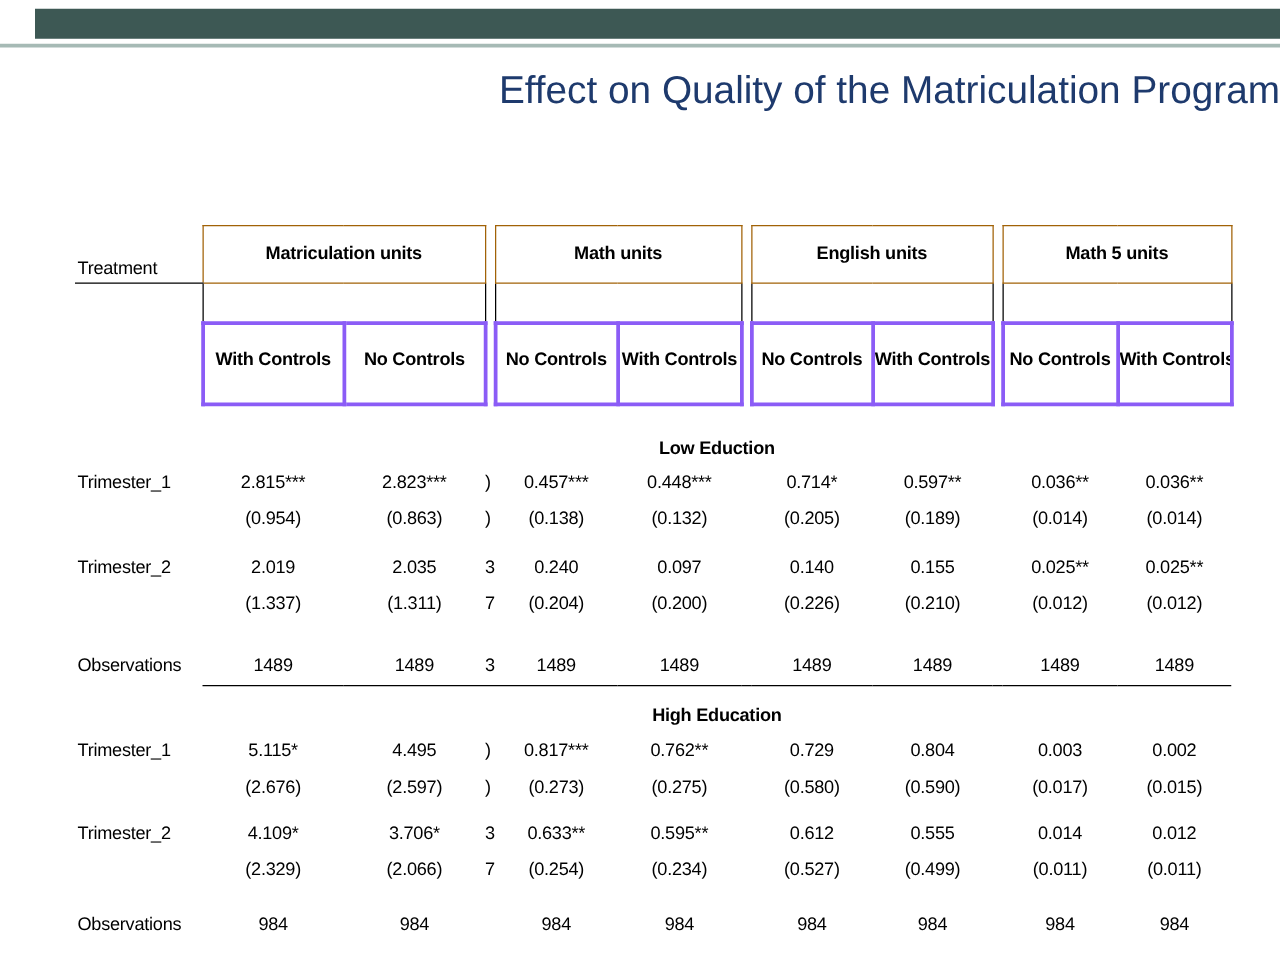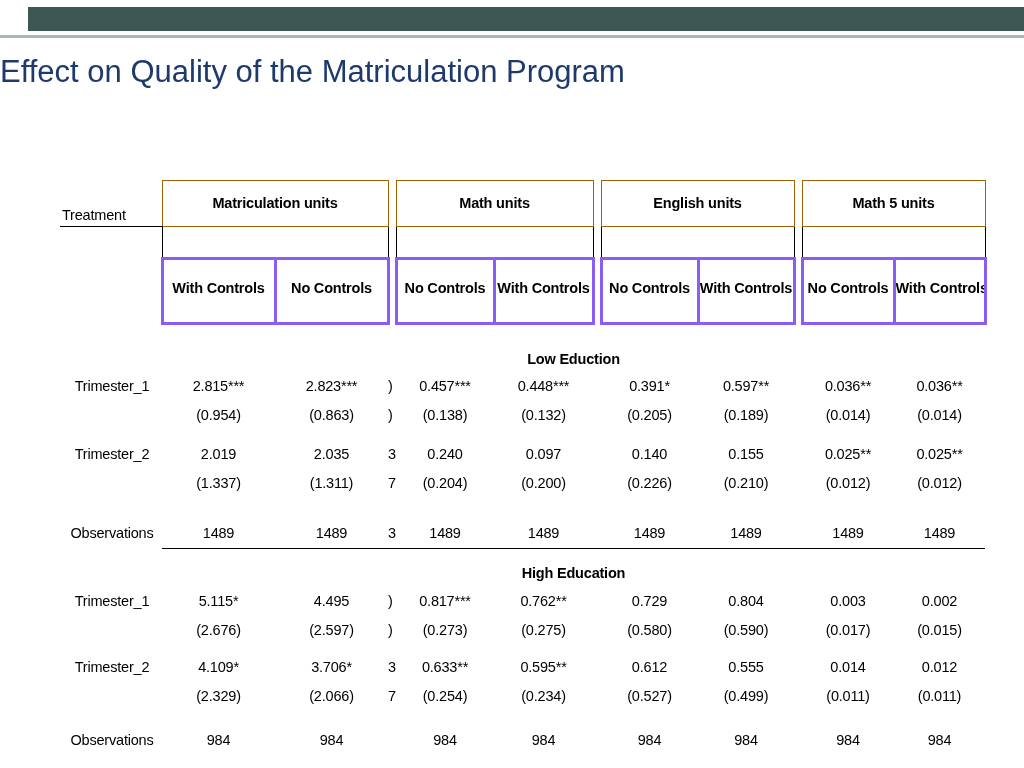--- a/index.html
+++ b/index.html
@@ -1,33 +1,33 @@
 <!DOCTYPE html>
 <html><head>
 <meta charset="utf-8">
 <style>
   html,body{margin:0;padding:0;background:#ffffff;}
   .slide{position:relative;width:1024px;height:768px;background:#ffffff;overflow:hidden;
          font-family:"Liberation Sans", sans-serif;}
   .top-bar{position:absolute;top:7px;left:28px;right:0;height:24px;background:#3d5854;}
   .accent-line{position:absolute;top:35px;left:0;right:0;height:3px;background:#a6bab5;}
-  .title{position:absolute;top:52px;left:0;width:1024px;margin:0;text-align:left;
+  .title{position:absolute;top:52px;left:0;width:1024px;margin:0;text-align:right;
          color:#1e3a6d;font-size:31px;font-weight:400;line-height:39px;}
   .title .tl{display:block;white-space:pre;}
   .tbl-wrap{position:absolute;top:180px;left:60px;}
   table{border-collapse:collapse;table-layout:fixed;width:925px;}
   td{padding:0;font-size:14.5px;letter-spacing:-0.2px;color:#000;text-align:center;
      vertical-align:middle;white-space:nowrap;overflow:hidden;}
   .b{font-weight:bold;}
   .grp{border:1px solid #a16207;font-weight:bold;}
   .gapv{border-left:1px solid #000;border-right:1px solid #000;}
   .sub{border:3px solid #8b5cf6;font-weight:bold;padding-bottom:6px;}
   .th-treat{vertical-align:bottom;text-align:left;border-bottom:1px solid #000;
             padding-left:2px;padding-bottom:3px;}
-  .rowlab{text-align:center;padding-left:2px;}
+  .rowlab{text-align:left;padding-left:2px;}
   .seclab{vertical-align:bottom;padding-bottom:5px;}
   .topline{border-top:1px solid #000;}
   .frag{text-align:left;}
   tr.h42 td{height:42px;}
   tr.h30 td{height:30px;}
   tr.h56 td{height:56px;}
   tr.hlbl td{height:42px;}
   tr.h29 td{height:29px;}
   tr.sp10 td{height:10px;}
   tr.sp20 td{height:20px;}
@@ -109,21 +109,21 @@
     </tr>
 
     <tr class="h29">
       <td class="rowlab">Trimester_1</td>
       <td>2.815***</td>
       <td>2.823***</td>
       <td class="frag">)</td>
       <td>0.457***</td>
       <td>0.448***</td>
       <td></td>
-      <td>0.391*</td>
+      <td>0.714*</td>
       <td>0.597**</td>
       <td></td>
       <td>0.036**</td>
       <td>0.036**</td>
     </tr>
     <tr class="h29">
       <td></td>
       <td>(0.954)</td>
       <td>(0.863)</td>
       <td class="frag">)</td>

